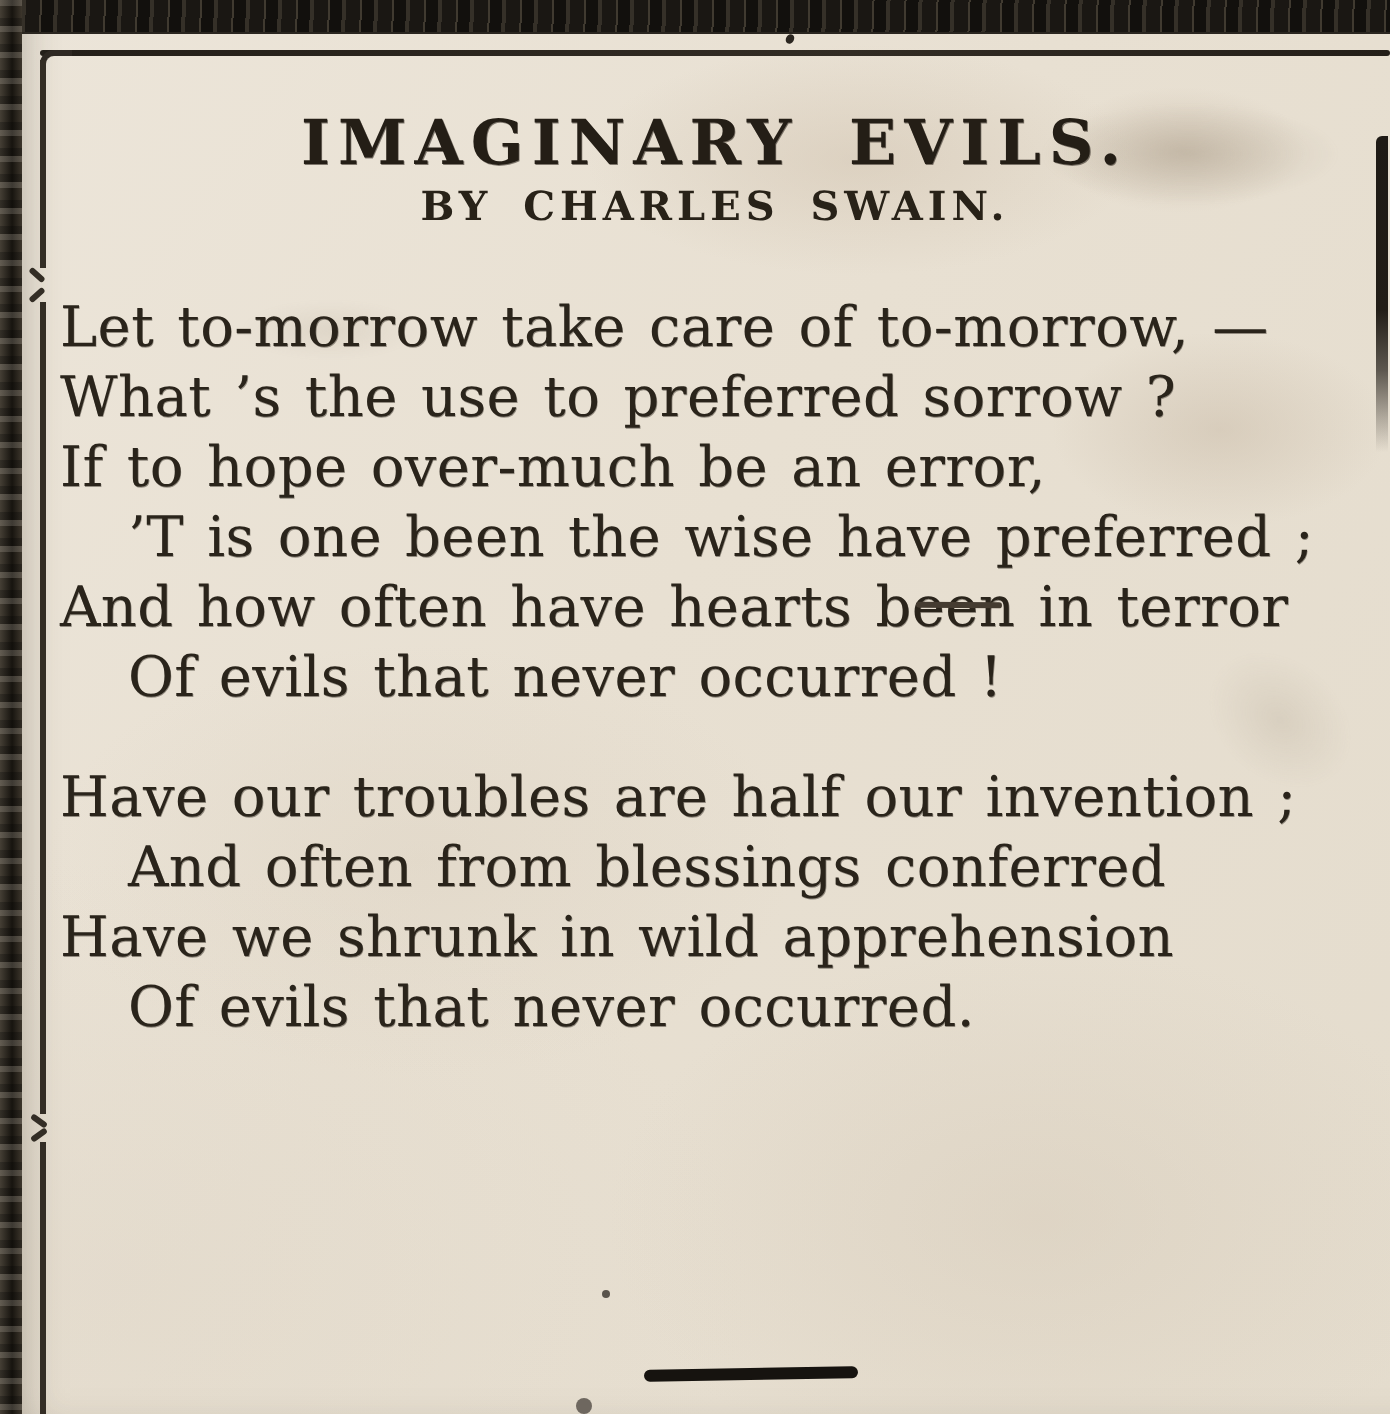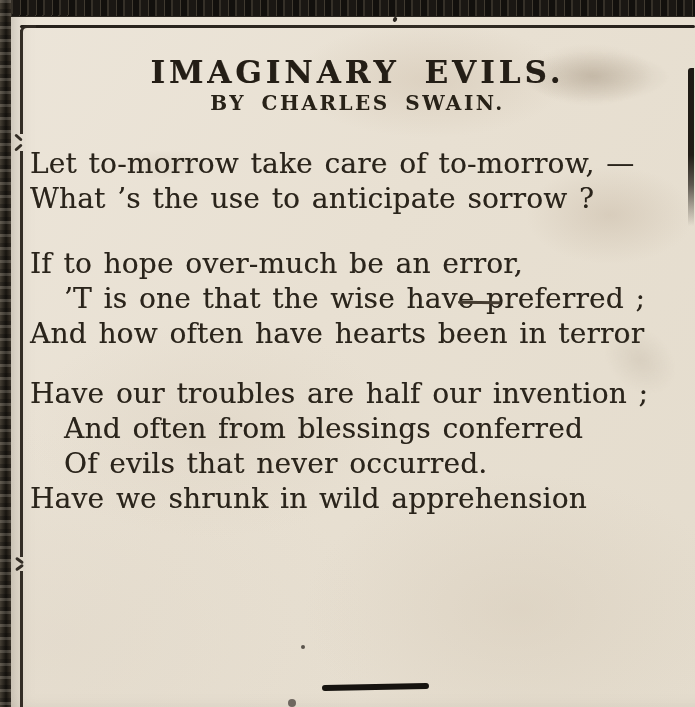--- a/index.html
+++ b/index.html
@@ -108,21 +108,21 @@
     margin: 1px 0 0 0;
     text-align: center;
     font-size: 20px;
     font-weight: bold;
     letter-spacing: 2.5px;
     word-spacing: 6px;
     color: #282218;
   }
   .stanza { margin: 0; padding: 0; }
   .stanza-1 { margin-top: 31px; }
-  .stanza-2 { margin-top: 30px; }
+  .stanza-2 { }
   .stanza-3 { margin-top: 25px; }
   .line {
     margin: 0;
     font-size: 28px;
     font-weight: normal;
     line-height: 35px;
     letter-spacing: 0.2px;
     word-spacing: 2.5px;
     white-space: nowrap;
     color: #2a241b;
@@ -185,34 +185,35 @@
   <div class="ghost ghost-1"></div>
   <div class="ghost ghost-2"></div>
   <div class="ghost ghost-3"></div>
 
   <div class="content">
     <h1 class="title">IMAGINARY EVILS.</h1>
     <h2 class="byline">BY CHARLES SWAIN.</h2>
 
     <div class="stanza stanza-1">
       <p class="line">Let to-morrow take care of to-morrow, —</p>
-      <p class="line">What ’s the use to anticipate sorrow ?</p>
+      <p class="line">What ’s the use to preferred sorrow ?</p>
     </div>
 
     <div class="stanza stanza-2">
       <p class="line">If to hope over-much be an error,</p>
-      <p class="line indent">’T is one that the wise have preferred ;</p>
+      <p class="line indent">’T is one been the wise have preferred ;</p>
       <p class="line">And how often have hearts been in terror</p>
+      <p class="line indent">Of evils that never occurred !</p>
     </div>
 
     <div class="stanza stanza-3">
       <p class="line">Have our troubles are half our invention ;</p>
       <p class="line indent">And often from blessings conferred</p>
+      <p class="line">Have we shrunk in wild apprehension</p>
       <p class="line indent">Of evils that never occurred.</p>
-      <p class="line">Have we shrunk in wild apprehension</p>
     </div>
   </div>
 
   <div class="ink-artifact"></div>
   <div class="end-rule"></div>
   <div class="speck speck-1"></div>
   <div class="speck speck-2"></div>
   <div class="speck speck-3"></div>
 
 </div>

